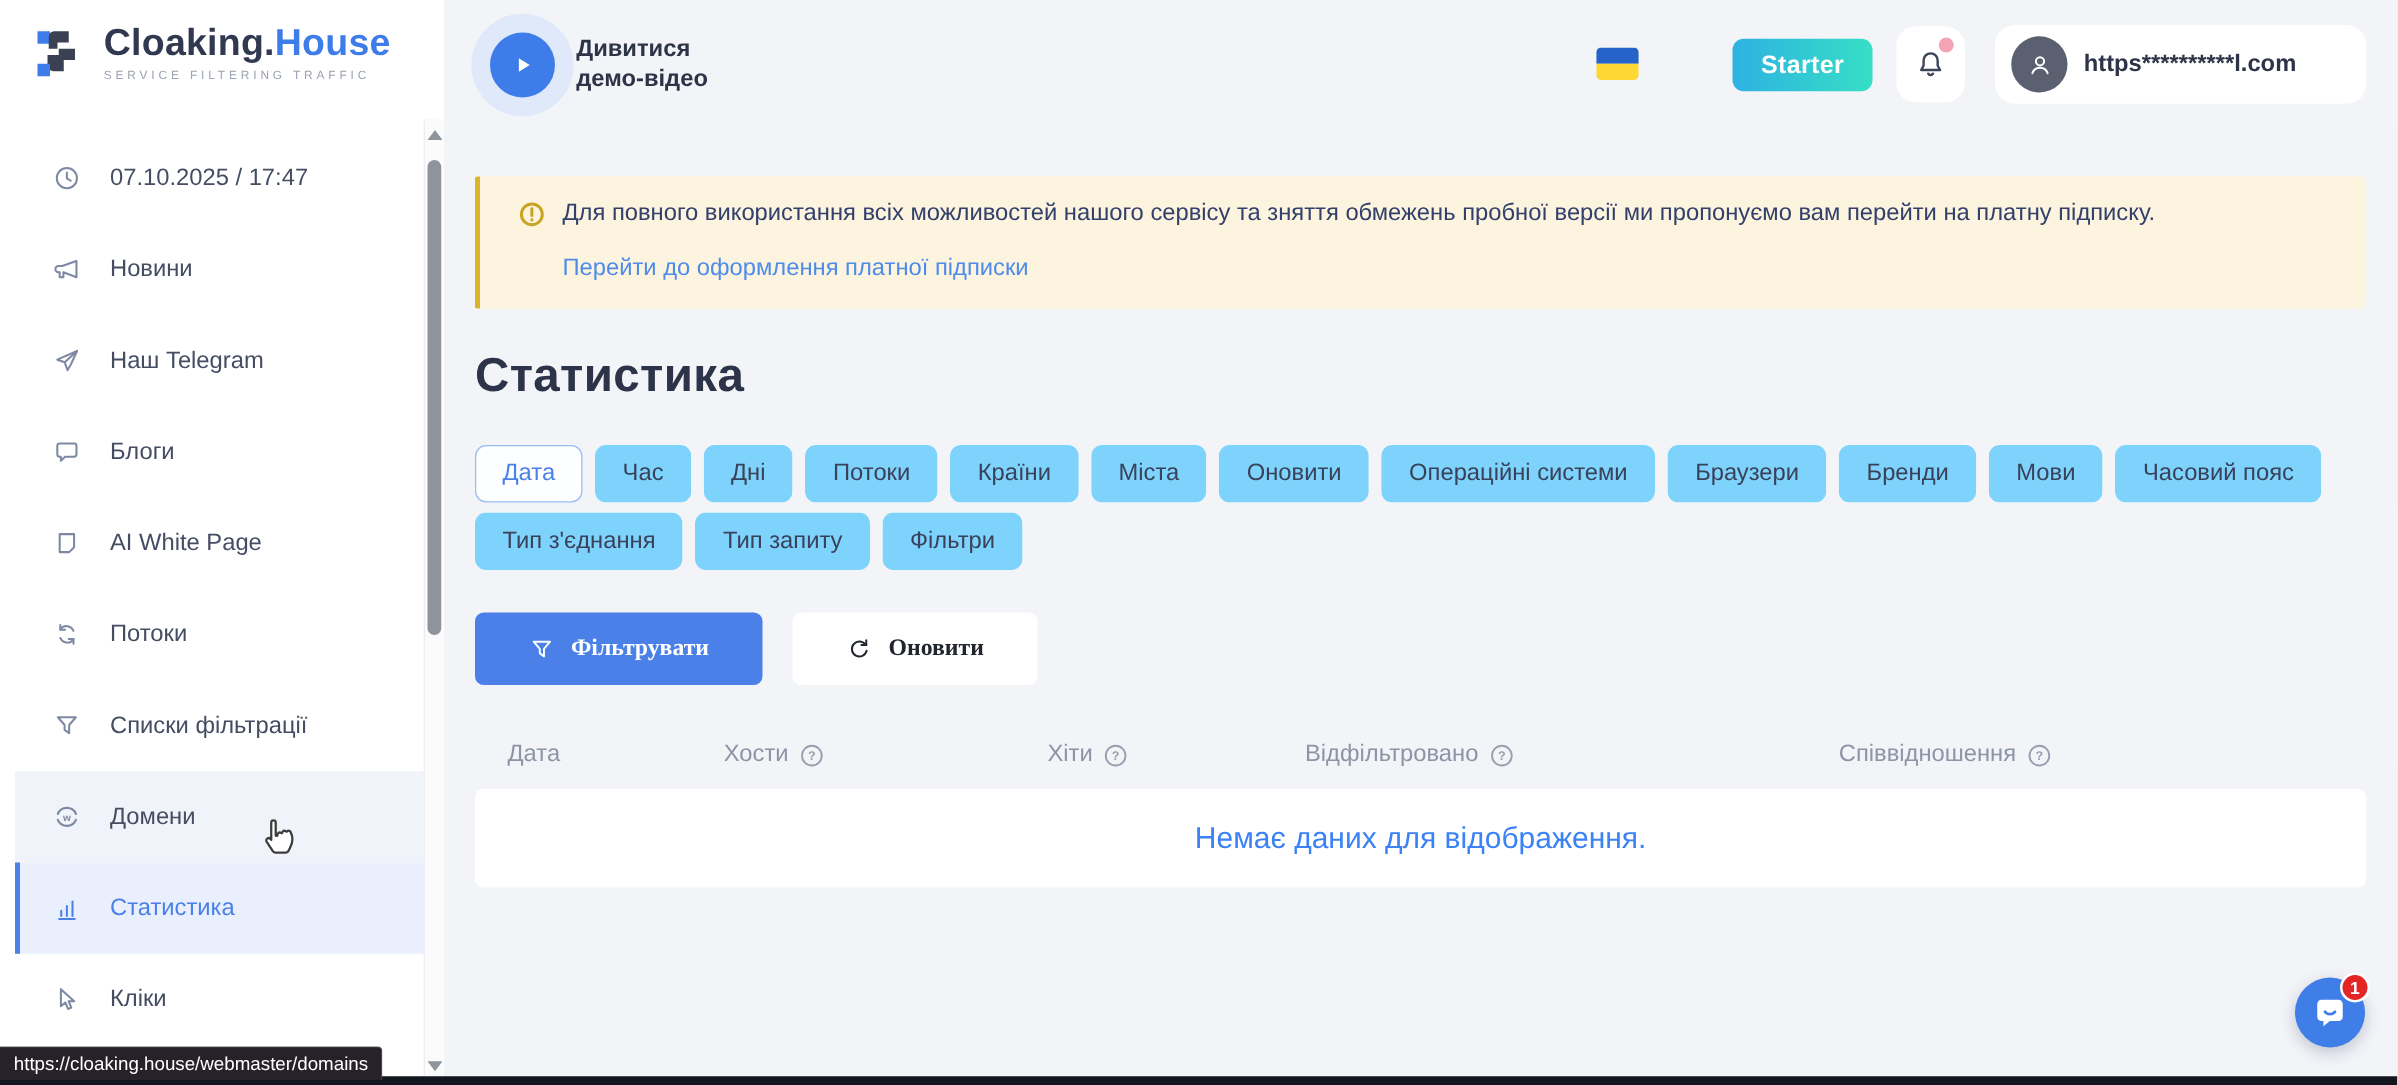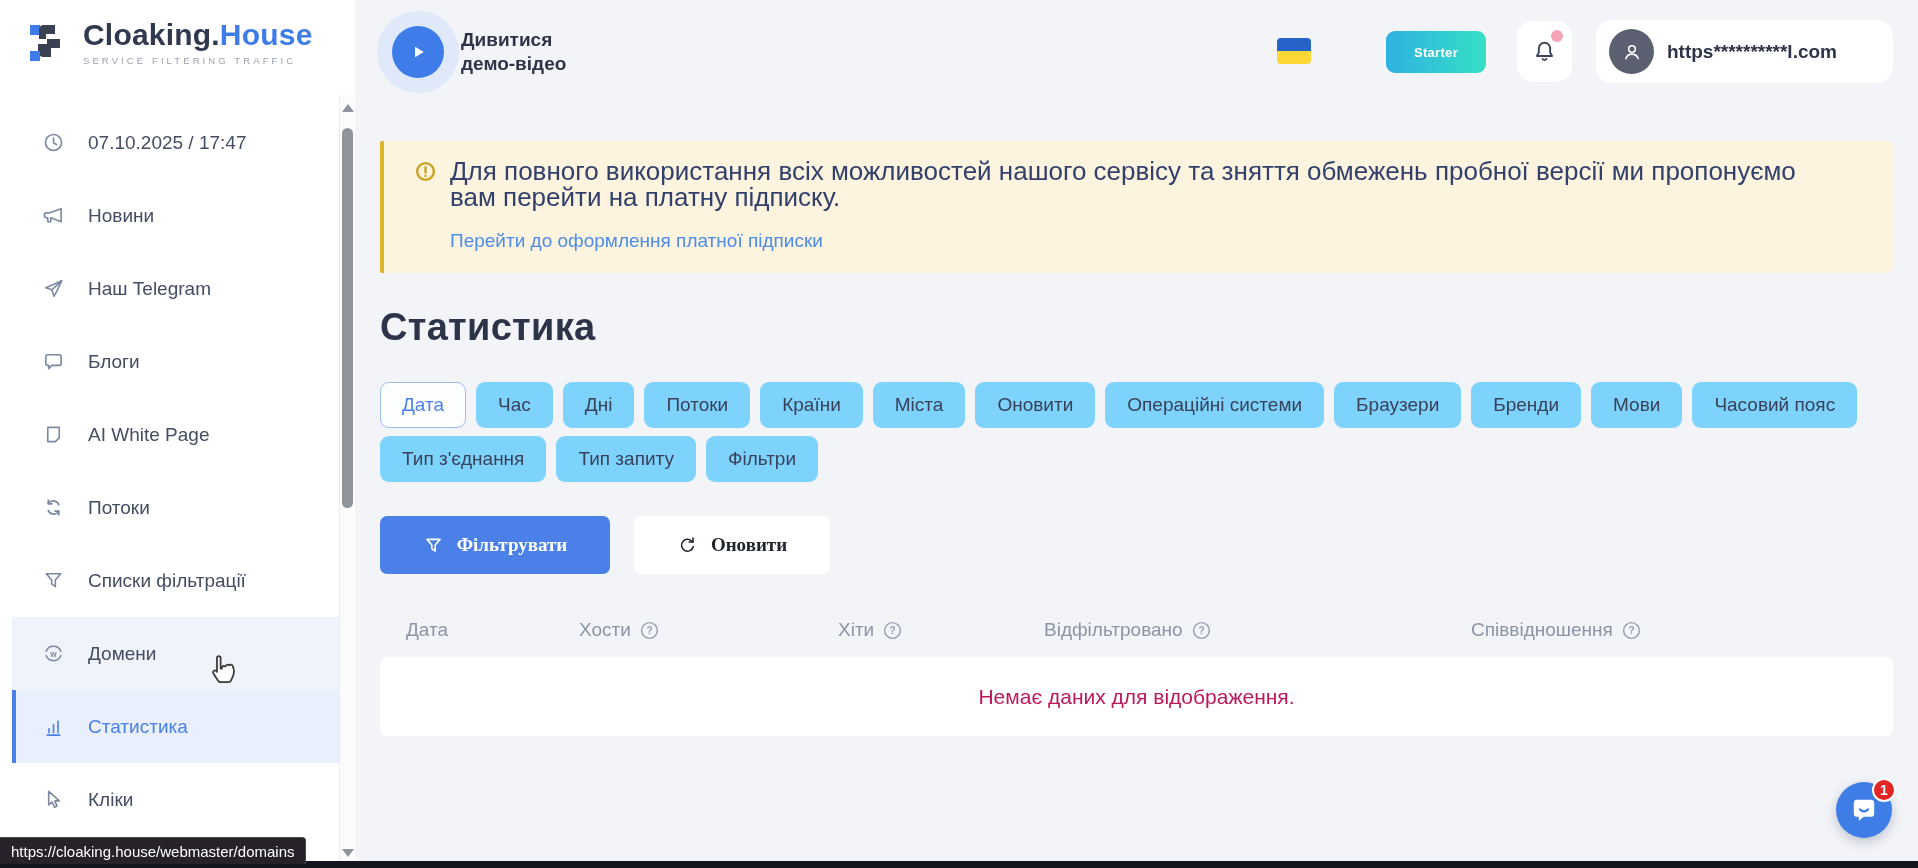--- a/index.html
+++ b/index.html
@@ -40,39 +40,39 @@
   
   .topbar{position:absolute;left:355px;top:0;width:1563px;height:105px;background:#f3f4f8;}
   .play-halo{position:absolute;left:22px;top:11px;width:82px;height:82px;border-radius:50%;background:#dfe9f9;cursor:pointer;}
   .play-btn{position:absolute;left:15px;top:15px;width:52px;height:52px;border-radius:50%;background:#3e7de9;display:flex;align-items:center;justify-content:center;}
   .play-btn svg{width:26px;height:26px;}
   .demo-label{position:absolute;left:106px;top:28px;font-size:19px;font-weight:700;color:#2e3447;line-height:24px;cursor:pointer;}
   .flag{position:absolute;left:922px;top:38px;width:34px;height:26px;border-radius:4px;overflow:hidden;cursor:pointer;}
   .flag .f-top{height:13px;background:#2563c9;}
   .flag .f-bot{height:13px;background:#fdd835;}
   .plan-btn{
-    position:absolute;left:1031px;top:31px;width:100px;height:42px;border:none;border-radius:9px;
-    background:linear-gradient(90deg,#2eb2e2,#36dfc5);color:#fff;font-size:13px;font-weight:700;
+    position:absolute;left:1031px;top:31px;width:112px;height:42px;border:none;border-radius:9px;
+    background:linear-gradient(90deg,#2eb2e2,#36dfc5);color:#fff;font-size:20px;font-weight:700;
     font-family:inherit;cursor:pointer;letter-spacing:.3px;
   }
   .bell-box{position:absolute;left:1162px;top:21px;width:55px;height:61px;background:#fff;border-radius:16px;display:flex;align-items:center;justify-content:center;cursor:pointer;}
   .bell-box svg{width:27px;height:27px;color:#3d4358;}
   .bell-dot{position:absolute;right:9px;top:9px;width:12px;height:12px;border-radius:50%;background:#f4a4b4;}
   .user-pill{position:absolute;left:1241px;top:20px;width:297px;height:63px;background:#fff;border-radius:16px;display:flex;align-items:center;padding-left:13px;cursor:pointer;}
   .avatar{width:45px;height:45px;border-radius:50%;background:#5b6070;display:flex;align-items:center;justify-content:center;}
   .avatar svg{width:24px;height:24px;color:#fff;}
   .user-email{margin-left:13px;font-size:19px;font-weight:700;color:#2e3447;}
   
   .content{position:absolute;left:355px;top:105px;width:1563px;height:763px;padding:0 25px;}
   .banner{
     margin-top:36px;background:#fcf4df;border-left:4px solid #dcb42c;border-radius:2px 6px 6px 2px;
     padding:17px 24px 21px 30px;display:flex;gap:13px;
   }
   .banner-ic{width:23px;height:23px;color:#c9a324;flex:0 0 auto;margin-top:2px;}
-  .banner-text{font-size:26px;line-height:26px;color:#32406b;max-width:1390px;}
+  .banner-text{font-size:19px;line-height:26px;color:#32406b;max-width:1390px;}
   .banner-link{display:inline-block;margin-top:20px;font-size:19px;color:#4e8ce9;text-decoration:none;cursor:pointer;}
   .page-title{margin-top:33px;font-size:38px;font-weight:700;color:#2d3348;letter-spacing:.3px;}
   .tab-rows{margin-top:33px;}
   .tab-row{display:flex;gap:10px;margin-bottom:8px;flex-wrap:nowrap;}
   .tab{
     border:1px solid transparent;border-radius:9px;background:#7dd3fc;
     padding:0 21px;height:46px;font-size:19px;color:#3a415a;font-family:inherit;cursor:pointer;white-space:nowrap;
   }
   .tab.active{background:#fdfeff;border-color:#9bbdf4;color:#4a81e9;}
   .action-row{margin-top:34px;display:flex;gap:24px;}
@@ -81,21 +81,21 @@
   .btn-filter{width:230px;background:#4a80e8;color:#fff;}
   .btn-refresh{width:196px;background:#fff;color:#21262e;}
   .thead{margin-top:45px;display:flex;align-items:center;padding-left:26px;font-size:19px;color:#8c94a6;}
   .th{display:flex;align-items:center;gap:8px;}
   .th:nth-child(1){width:173px;}
   .th:nth-child(2){width:259px;}
   .th:nth-child(3){width:206px;}
   .th:nth-child(4){width:427px;}
   .help{width:21px;height:21px;color:#98a0b0;cursor:pointer;display:flex;}
   .help svg{width:21px;height:21px;}
-  .empty-card{margin-top:16px;height:79px;background:#fff;border-radius:7px;display:flex;align-items:center;justify-content:center;font-size:21px;color:#be185d;}
+  .empty-card{margin-top:16px;height:79px;background:#fff;border-radius:7px;display:flex;align-items:center;justify-content:center;font-size:24px;color:#3b82f6;}
   
   .chat-fab{position:absolute;right:26px;bottom:30px;width:56px;height:56px;border-radius:50%;background:#3e7ee6;box-shadow:0 4px 12px rgba(30,50,90,.25);display:flex;align-items:center;justify-content:center;cursor:pointer;z-index:6;}
   .chat-fab svg{width:34px;height:34px;}
   .chat-badge{position:absolute;right:-4px;top:-4px;min-width:24px;height:24px;border-radius:12px;background:#e42525;border:2px solid #fff;color:#fff;font-size:14px;font-weight:700;display:flex;align-items:center;justify-content:center;}
   .url-tooltip{position:absolute;left:0;bottom:4px;height:27px;background:#272229;border:1px solid #4c474e;border-left:none;border-bottom:none;border-radius:0 4px 0 0;color:#fff;font-size:15px;display:flex;align-items:center;padding:0 11px;z-index:7;}
   .bottom-edge{position:absolute;left:0;bottom:0;width:1918px;height:7px;background:#14161f;z-index:5;}
   .cursor-hand{position:absolute;left:206px;top:653px;width:32px;height:36px;z-index:8;pointer-events:none;}
 </style>
 </head>
 <body>

